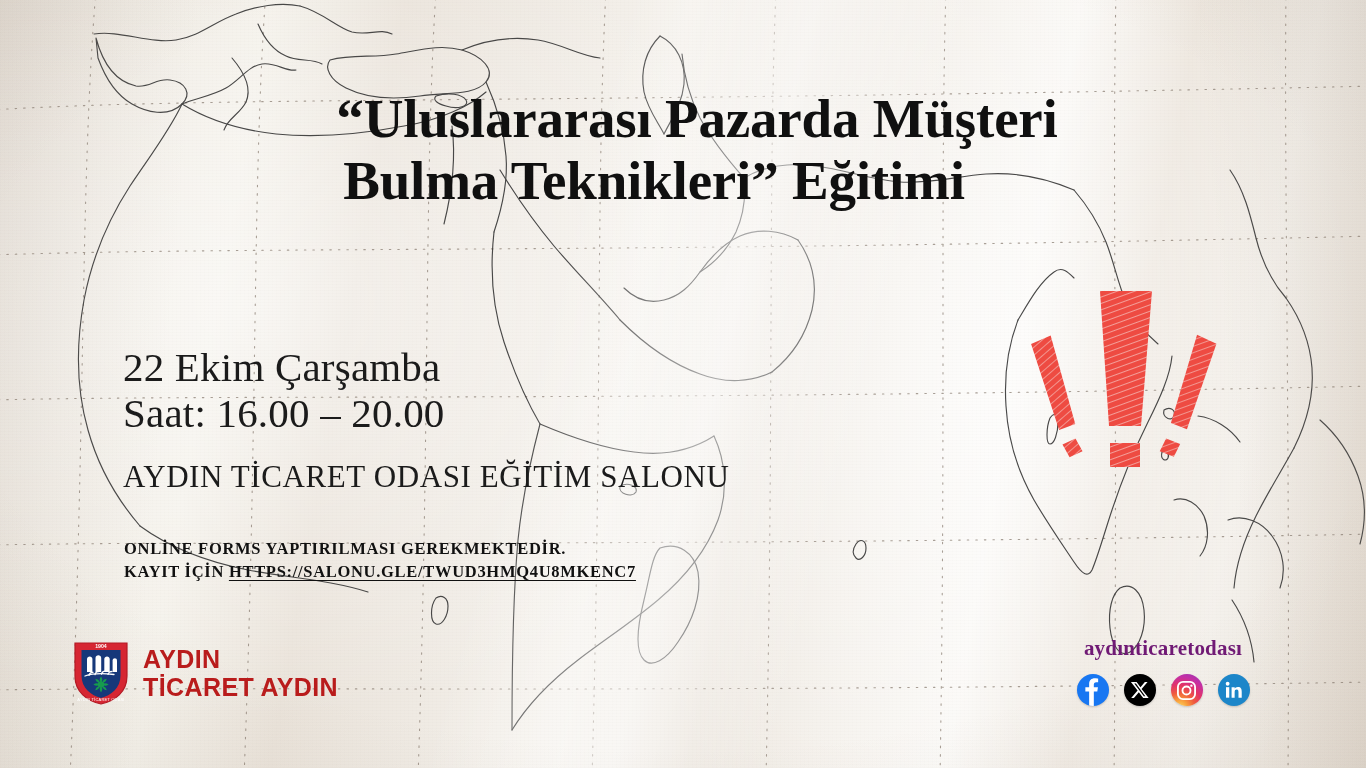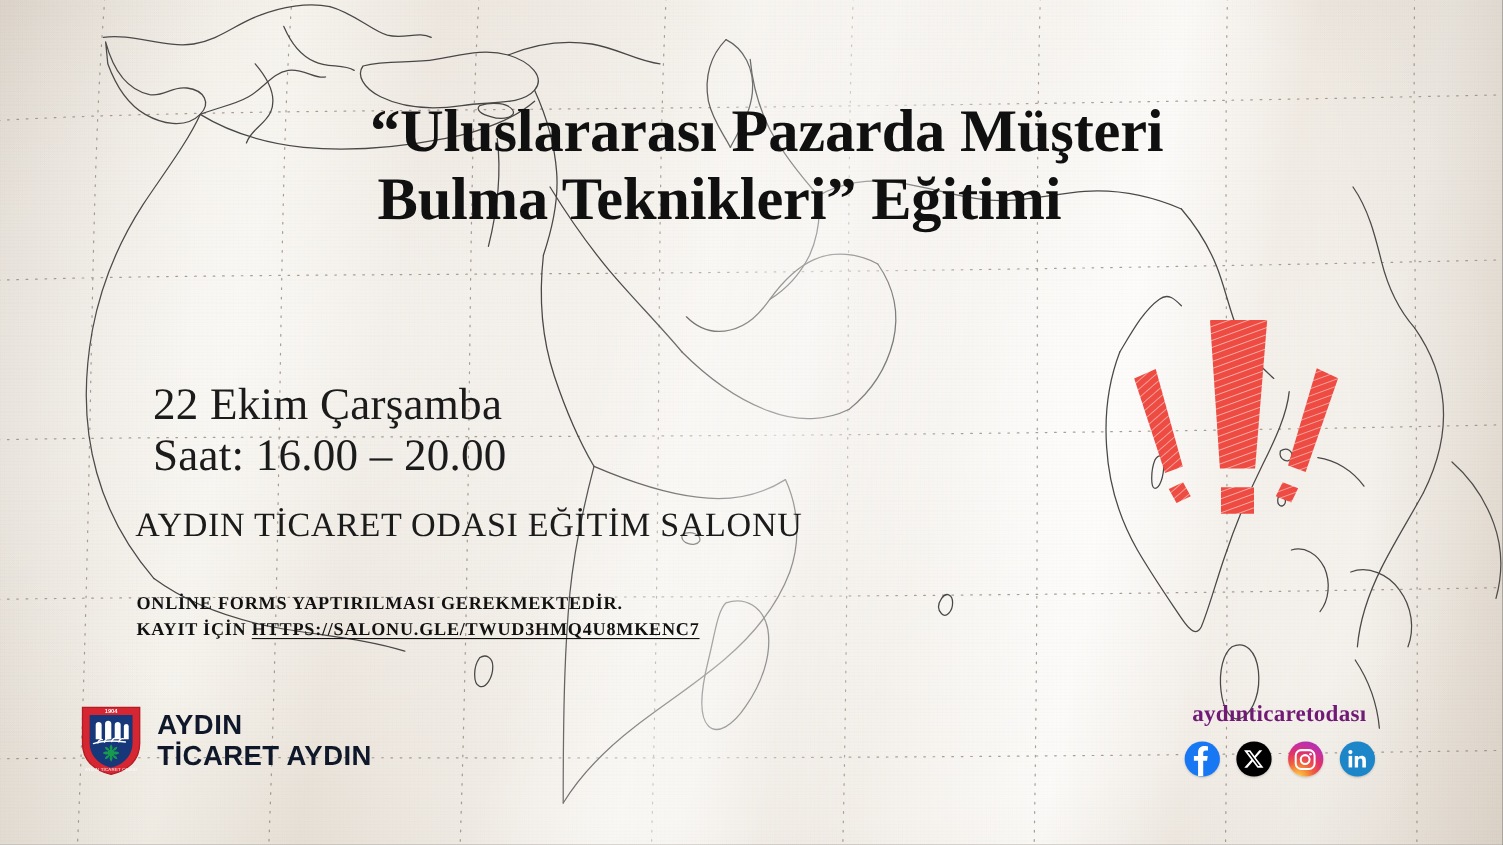--- a/index.html
+++ b/index.html
@@ -80,21 +80,20 @@
     left: 123px;
     top: 345px;
     color: #1b1b1b;
   }
   .date-line, .time-line {
     font-size: 41px;
     line-height: 1.12;
     font-weight: 400;
     letter-spacing: 0.2px;
     font-family: "Liberation Serif", "DejaVu Serif", serif;
-    margin-left: 16px;
   }
   .venue-line {
     margin-top: 22px;
     font-size: 31px;
     letter-spacing: 0.6px;
     font-weight: 400;
     font-family: "Liberation Serif", "DejaVu Serif", serif;
   }
 
   
@@ -120,21 +119,21 @@
   
   .logo-block {
     position: absolute;
     left: 72px;
     top: 640px;
     display: flex;
     align-items: center;
     gap: 13px;
   }
   .logo-text {
-    color: #0f172a;
+    color: #b91c1c;
     font-weight: bold;
     font-size: 25px;
     line-height: 1.14;
     letter-spacing: 0.4px;
     font-family: "Liberation Sans", "DejaVu Sans", sans-serif;
   }
 
   
   .social-block {
     position: absolute;

